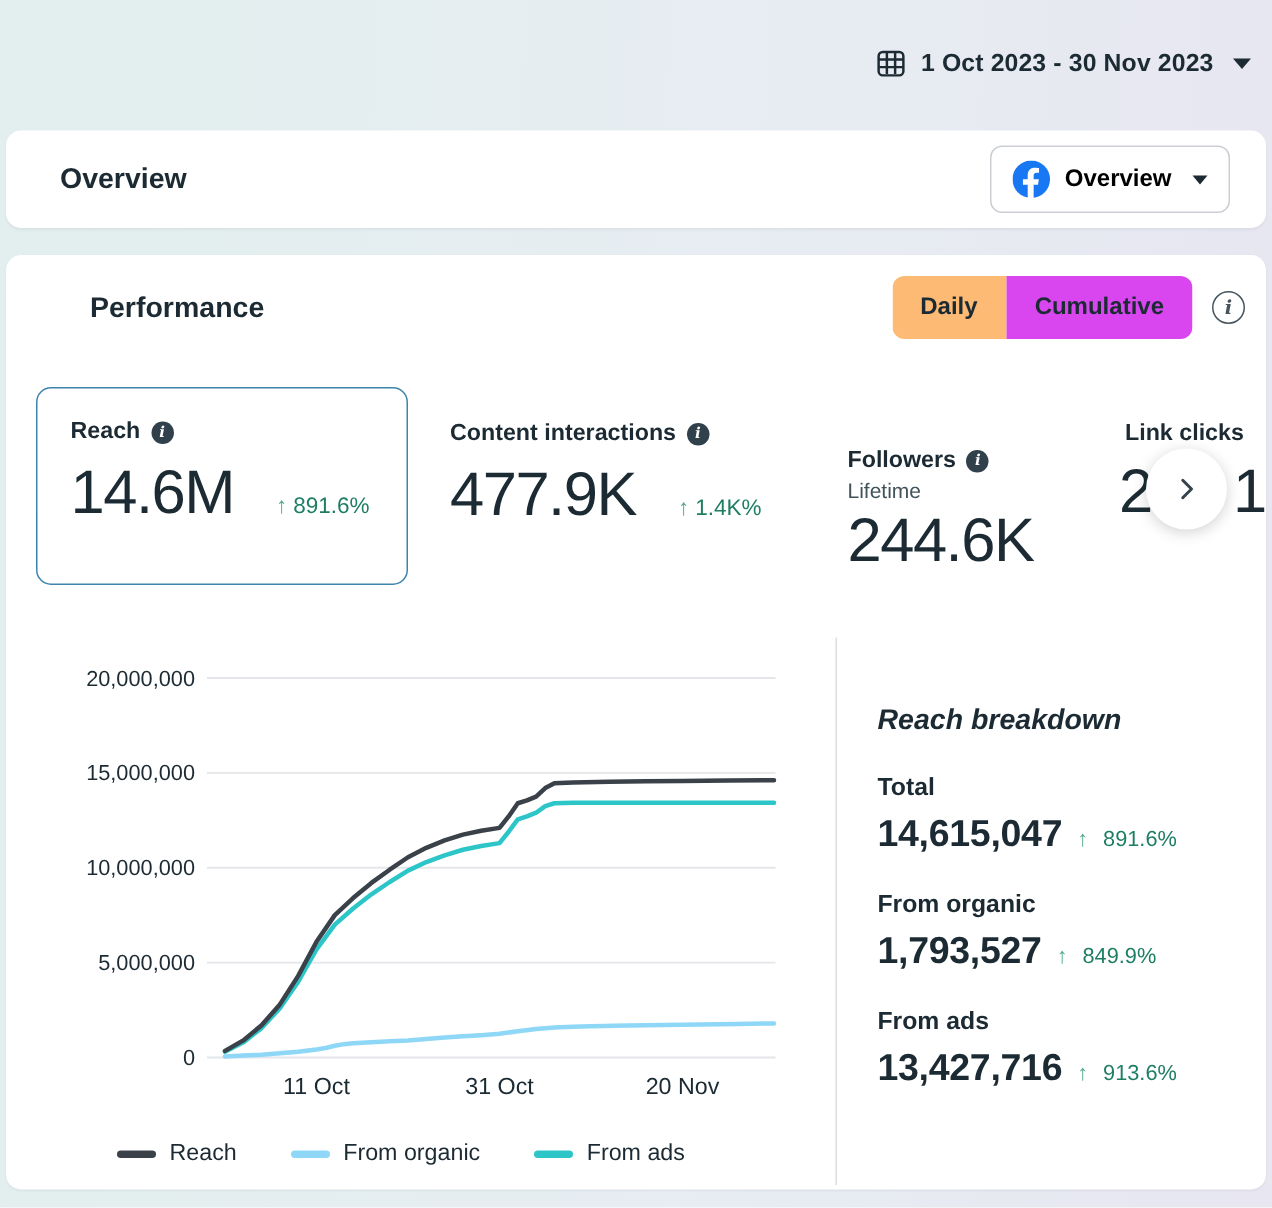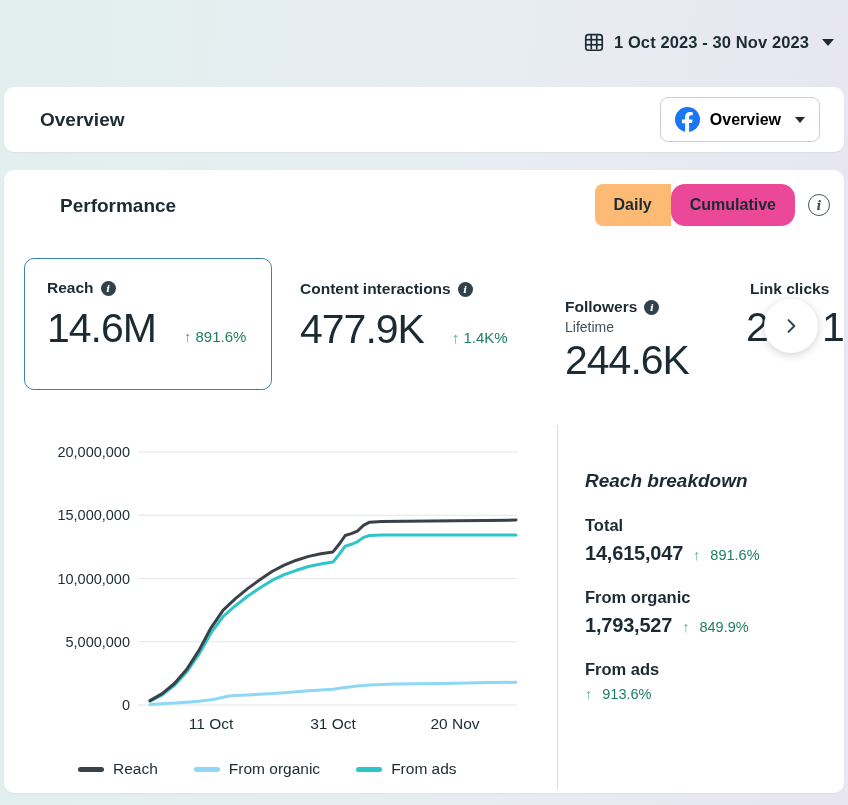--- a/index.html
+++ b/index.html
@@ -26,21 +26,21 @@
   .fb-button .caret { border-top-width:6px; border-left-width:5px; border-right-width:5px; }
 
   
   .performance-card { top:170px; left:4px; right:4px; bottom:12px; overflow:hidden; }
   .perf-header { position:absolute; top:0; left:0; right:0; height:70px;margin-left:36px; }
   .perf-title { position:absolute; left:20px; top:25px; font-size:19px; font-weight:700; }
   .perf-controls { position:absolute; right:14px; top:14px; display:flex; align-items:center; }
   .segmented { display:flex; border-radius:8px; overflow:hidden; }
   .seg-opt { padding:12px 19px; font-size:16px; font-weight:600; cursor:pointer; }
   .seg-daily { background:#fdba74; }
-  .seg-cumulative { background:#ec4899;border-radius:14px; }
+  .seg-cumulative { background:#d946ef; }
   .info-outline { width:22px; height:22px; border:1.5px solid #46555e; border-radius:50%; margin-left:13px; display:flex; align-items:center; justify-content:center; font-size:13px; font-weight:600; color:#46555e; cursor:pointer; font-family:"DejaVu Serif",serif; font-style:italic; }
   .info-filled { width:15px; height:15px; background:#30414b; border-radius:50%; color:#fff; display:inline-flex; align-items:center; justify-content:center; font-size:10px; font-weight:700; font-family:"DejaVu Serif",serif; font-style:italic; flex:0 0 auto; }
 
   
   .metrics-row { position:absolute; top:0; left:0; right:0; height:260px; }
   .metric-sel { position:absolute; left:20px; top:88px; width:248px; height:132px; border:1.5px solid #3d84ad; border-radius:10px; background:#fff; padding:20px 22px; cursor:pointer; }
   .metric-plain { position:absolute; top:110px; cursor:pointer; }
   .m-content { left:296px; } .m-followers { left:561px;margin-top:18px; } .m-links { left:746px; width:220px; }
   .metric-label { display:flex; align-items:center; gap:7px; font-size:15.5px; font-weight:700; }
   .metric-value-row { display:flex; align-items:baseline; gap:28px; margin-top:8px; }
@@ -60,21 +60,21 @@
   svg text { font-family:"Liberation Sans","DejaVu Sans",sans-serif; fill:#1c2b33; }
   .legend { position:absolute; left:74px; top:590px; display:flex; gap:36px; align-items:center; }
   .legend-item { display:flex; align-items:center; gap:9px; font-size:15.5px; }
   .legend-dash { width:26px; height:5px; border-radius:3px; display:inline-block; }
   .v-divider { position:absolute; left:553px; top:255px; width:1px; height:365px; background:#d9dce0; }
 
   .breakdown { position:absolute; left:581px; top:300px; width:250px; }
   .breakdown-title { font-size:19px; font-weight:700; margin-bottom:24px;font-style:italic; }
   .bd-label { font-size:16.5px; font-weight:700; margin-bottom:7px; }
   .bd-value-row { display:flex; align-items:baseline; gap:10px; margin-bottom:23px; }
-  .bd-value { font-size:20px; font-weight:700; letter-spacing:-.2px; }
+  .bd-value { font-size:25px; font-weight:700; letter-spacing:-.2px; }
   .bd-delta-arrow { color:#53ab88; font-size:14.5px; }
   .bd-delta-val { color:#1e7e63; font-size:14.5px; }
 </style>
 </head>
 <body>
 
 <div class="top-bar">
   <div class="daterange">
     <span style="display:inline-flex;">
       <svg width="22" height="22" viewBox="0 0 24 24" fill="none" stroke="#1c2b33" stroke-width="1.8">
@@ -228,19 +228,20 @@
       <div class="bd-value-row">
         <span class="bd-value">1,793,527</span>
         <span class="bd-delta-arrow">↑</span>
         <span class="bd-delta-val">849.9%</span>
       </div>
     </div>
 
     <div>
       <div class="bd-label">From ads</div>
       <div class="bd-value-row">
+        <span class="bd-value">13,427,716</span>
         <span class="bd-delta-arrow">↑</span>
         <span class="bd-delta-val">913.6%</span>
       </div>
     </div>
   </div>
 
 </div>
 
 </body></html>

